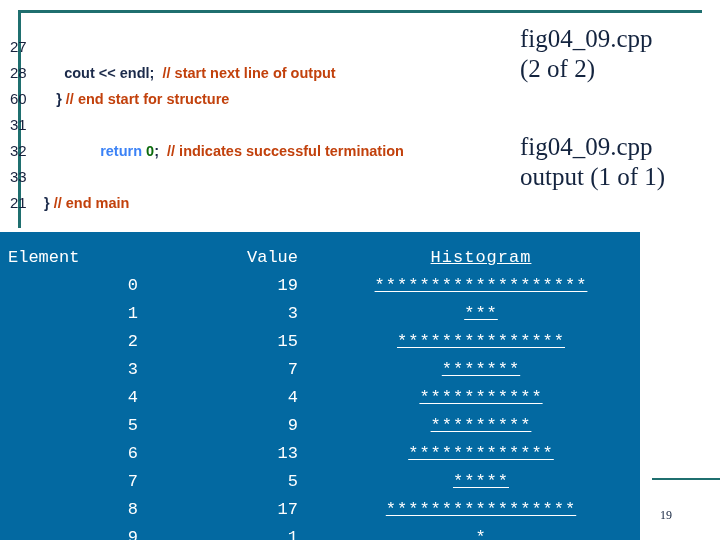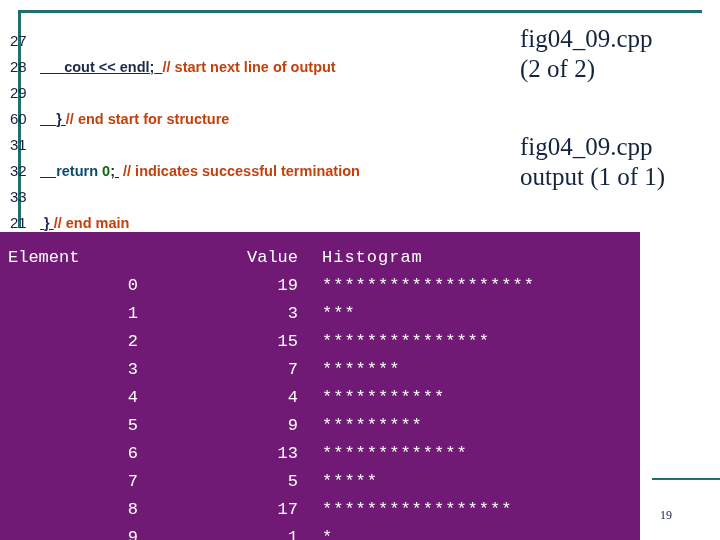--- a/index.html
+++ b/index.html
@@ -30,21 +30,21 @@
     top: 10px;
     width: 3px;
     height: 218px;
     background: #1f6f6f;
   }
 
   
   .code-block {
     position: absolute;
     left: 10px;
-    top: 28px;
+    top: 34px;
     width: 470px;
     font-family: "Liberation Sans", sans-serif;
     font-size: 15px;
     color: #1b2a4a;
   }
   .code-line {
     display: flex;
     align-items: baseline;
     height: 26px;
     line-height: 26px;
@@ -55,24 +55,24 @@
     text-align: left;
     color: #16213d;
     font-size: 15px;
     flex: none;
   }
   .code-text {
     font-weight: bold;
     font-size: 14.5px;
     white-space: pre;
   }
-  .kw   { color: #0c4a6e; }
+  .kw   { color: #3b82f6; margin-left: 44px; }
   .num  { color: #0b6a0b; }
   .cmt  { color: #c2410c; font-weight: bold; }
-  .plain{ color: #1b2a4a; text-decoration: underline; }
+  .plain{ color: #1b2a4a; }
 
   
   .caption {
     position: absolute;
     font-family: "Liberation Serif", serif;
     color: #14243f;
     font-size: 25px;
     line-height: 1.18;
     text-align: left;
     margin-left: 12px;
@@ -80,21 +80,21 @@
   .caption-1 { left: 508px; top: 24px; width: 205px; }
   .caption-2 { left: 508px; top: 132px; width: 205px; }
 
   
   .output-panel {
     position: absolute;
     left: 0;
     top: 232px;
     width: 640px;
     height: 308px;
-    background: #701a75;
+    background: #0369a1;
     color: #ffffff;
     font-family: "Liberation Mono", monospace;
     font-size: 17px;
   }
   .out-grid {
     position: relative;
     padding-top: 12px;
   }
   .out-row {
     display: flex;
@@ -110,24 +110,25 @@
   }
   .col-el.val-align { text-align: right; padding-right: 22px; }
   .col-val {
     width: 160px;
     text-align: right;
     padding-right: 22px;
     box-sizing: border-box;
   }
   .col-hist {
     flex: 1;
-    text-align: left;
+    text-align: center;
     padding-left: 2px;
     letter-spacing: 1px;
     box-sizing: border-box;
+    text-decoration: underline;
   }
   .out-row.header { }
 
   
   .br-rule {
     position: absolute;
     left: 652px;
     top: 478px;
     width: 68px;
     height: 2px;
@@ -146,21 +147,20 @@
 </style>
 </head>
 <body>
 
 <div class="top-rule"></div>
 <div class="left-rule"></div>
 
 <div class="code-block" id="code-block">
     <div class="code-line"><span class="ln">27</span><span class="code-text"></span></div>
     <div class="code-line"><span class="ln">28</span><span class="code-text"><span class="plain">      </span><span class="plain">cout &lt;&lt; endl;</span><span class="plain">  </span><span class="cmt">// start next line of output</span></span></div>
-    <div class="code-line"><span class="ln">29</span><span class="code-text"></span></div>
     <div class="code-line"><span class="ln">60</span><span class="code-text"><span class="plain">    </span><span class="plain">} </span><span class="cmt">// end start for structure</span></span></div>
     <div class="code-line"><span class="ln">31</span><span class="code-text"></span></div>
     <div class="code-line"><span class="ln">32</span><span class="code-text"><span class="plain">    </span><span class="kw">return </span><span class="num">0</span><span class="plain">; </span><span class="cmt"> // indicates successful termination</span></span></div>
     <div class="code-line"><span class="ln">33</span><span class="code-text"></span></div>
     <div class="code-line"><span class="ln">21</span><span class="code-text"><span class="plain"> </span><span class="plain">} </span><span class="cmt">// end main</span></span></div>
   </div>
 
 <div class="caption caption-1" id="caption-1">
     <div>fig04_09.cpp</div>
     <div>(2 of 2)</div>

